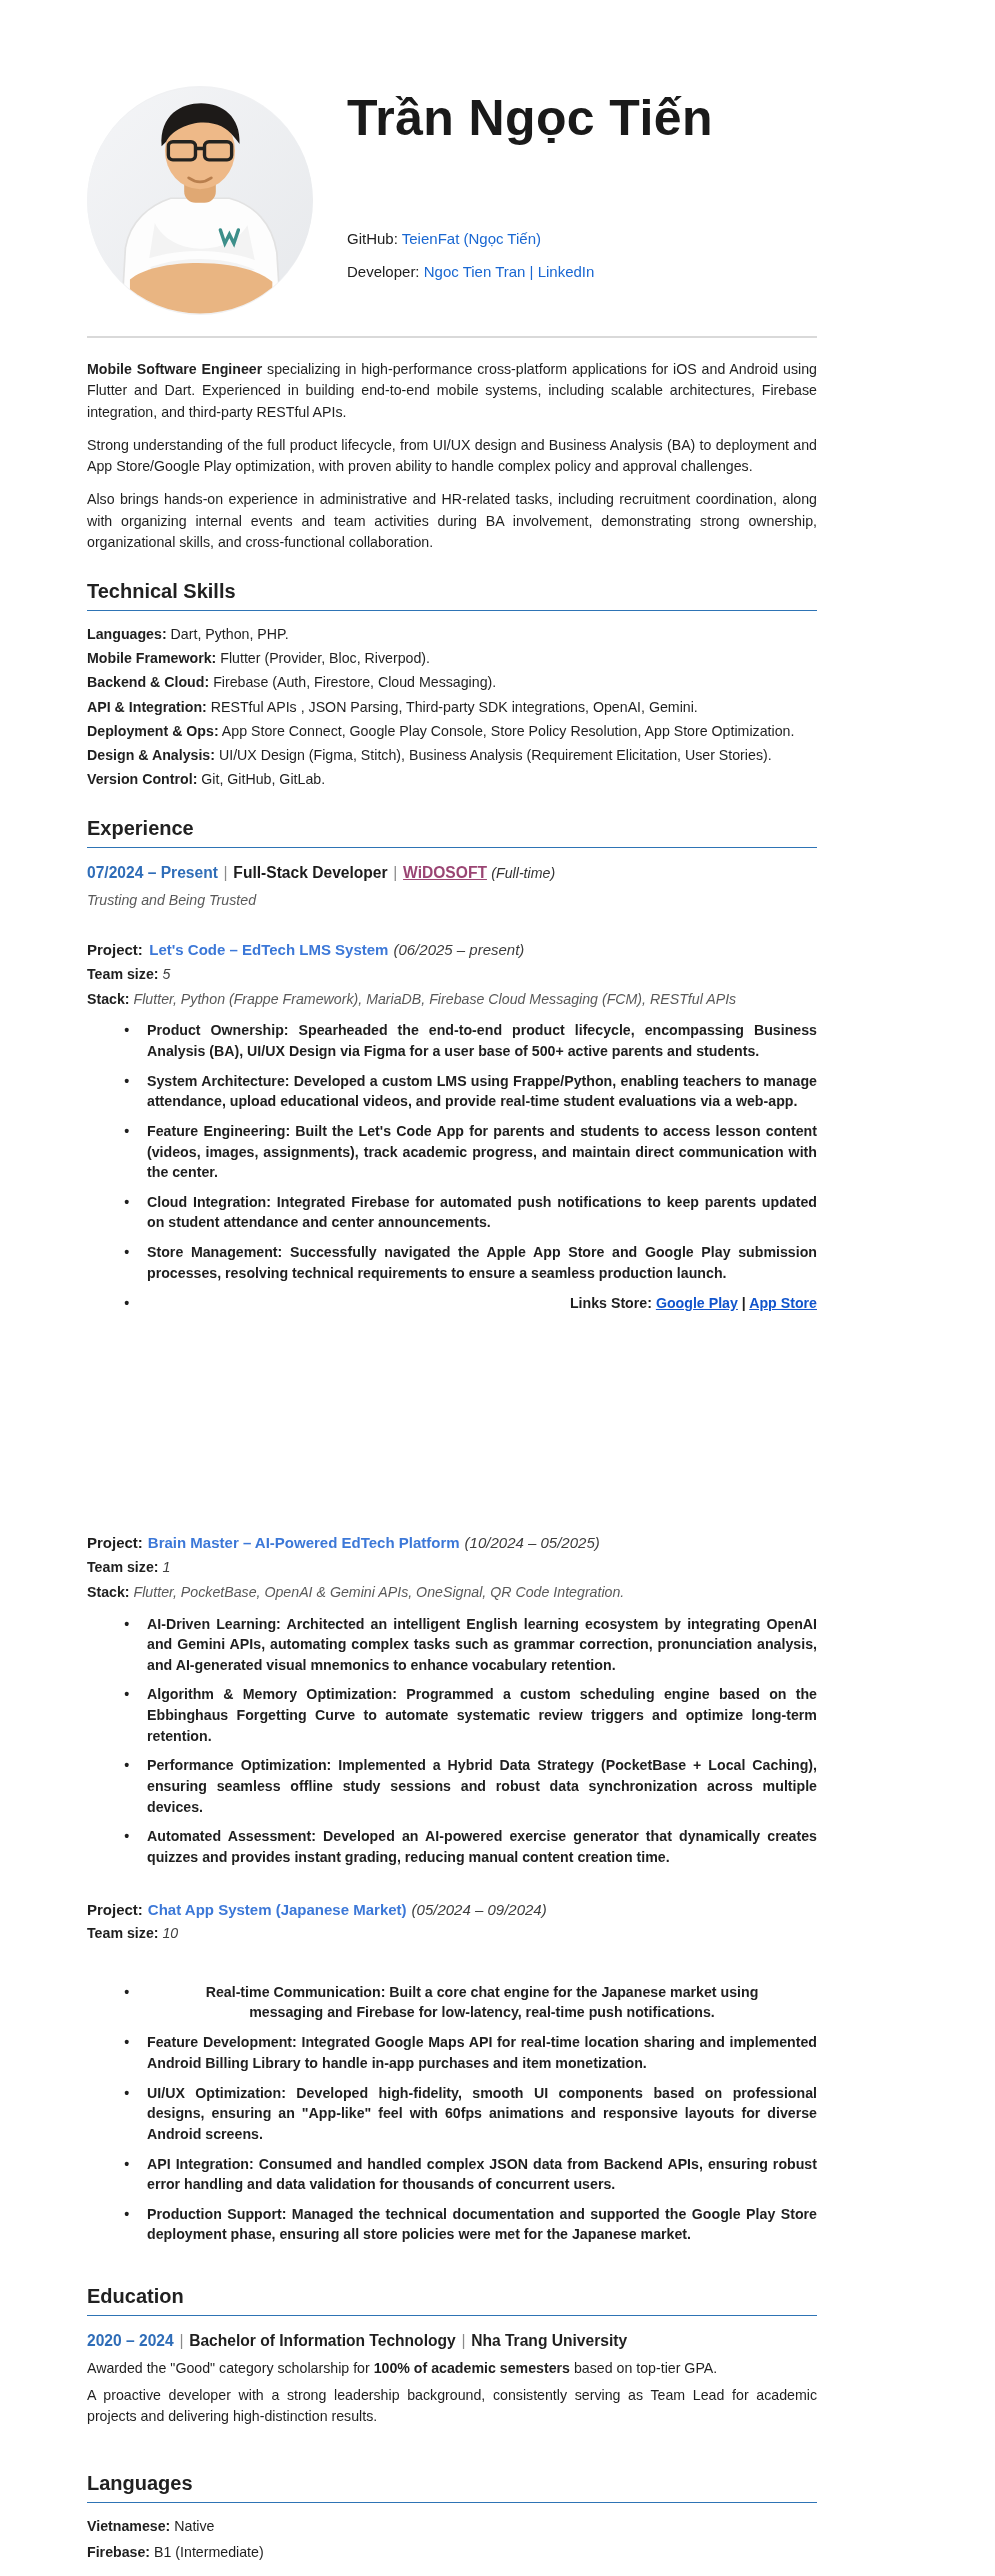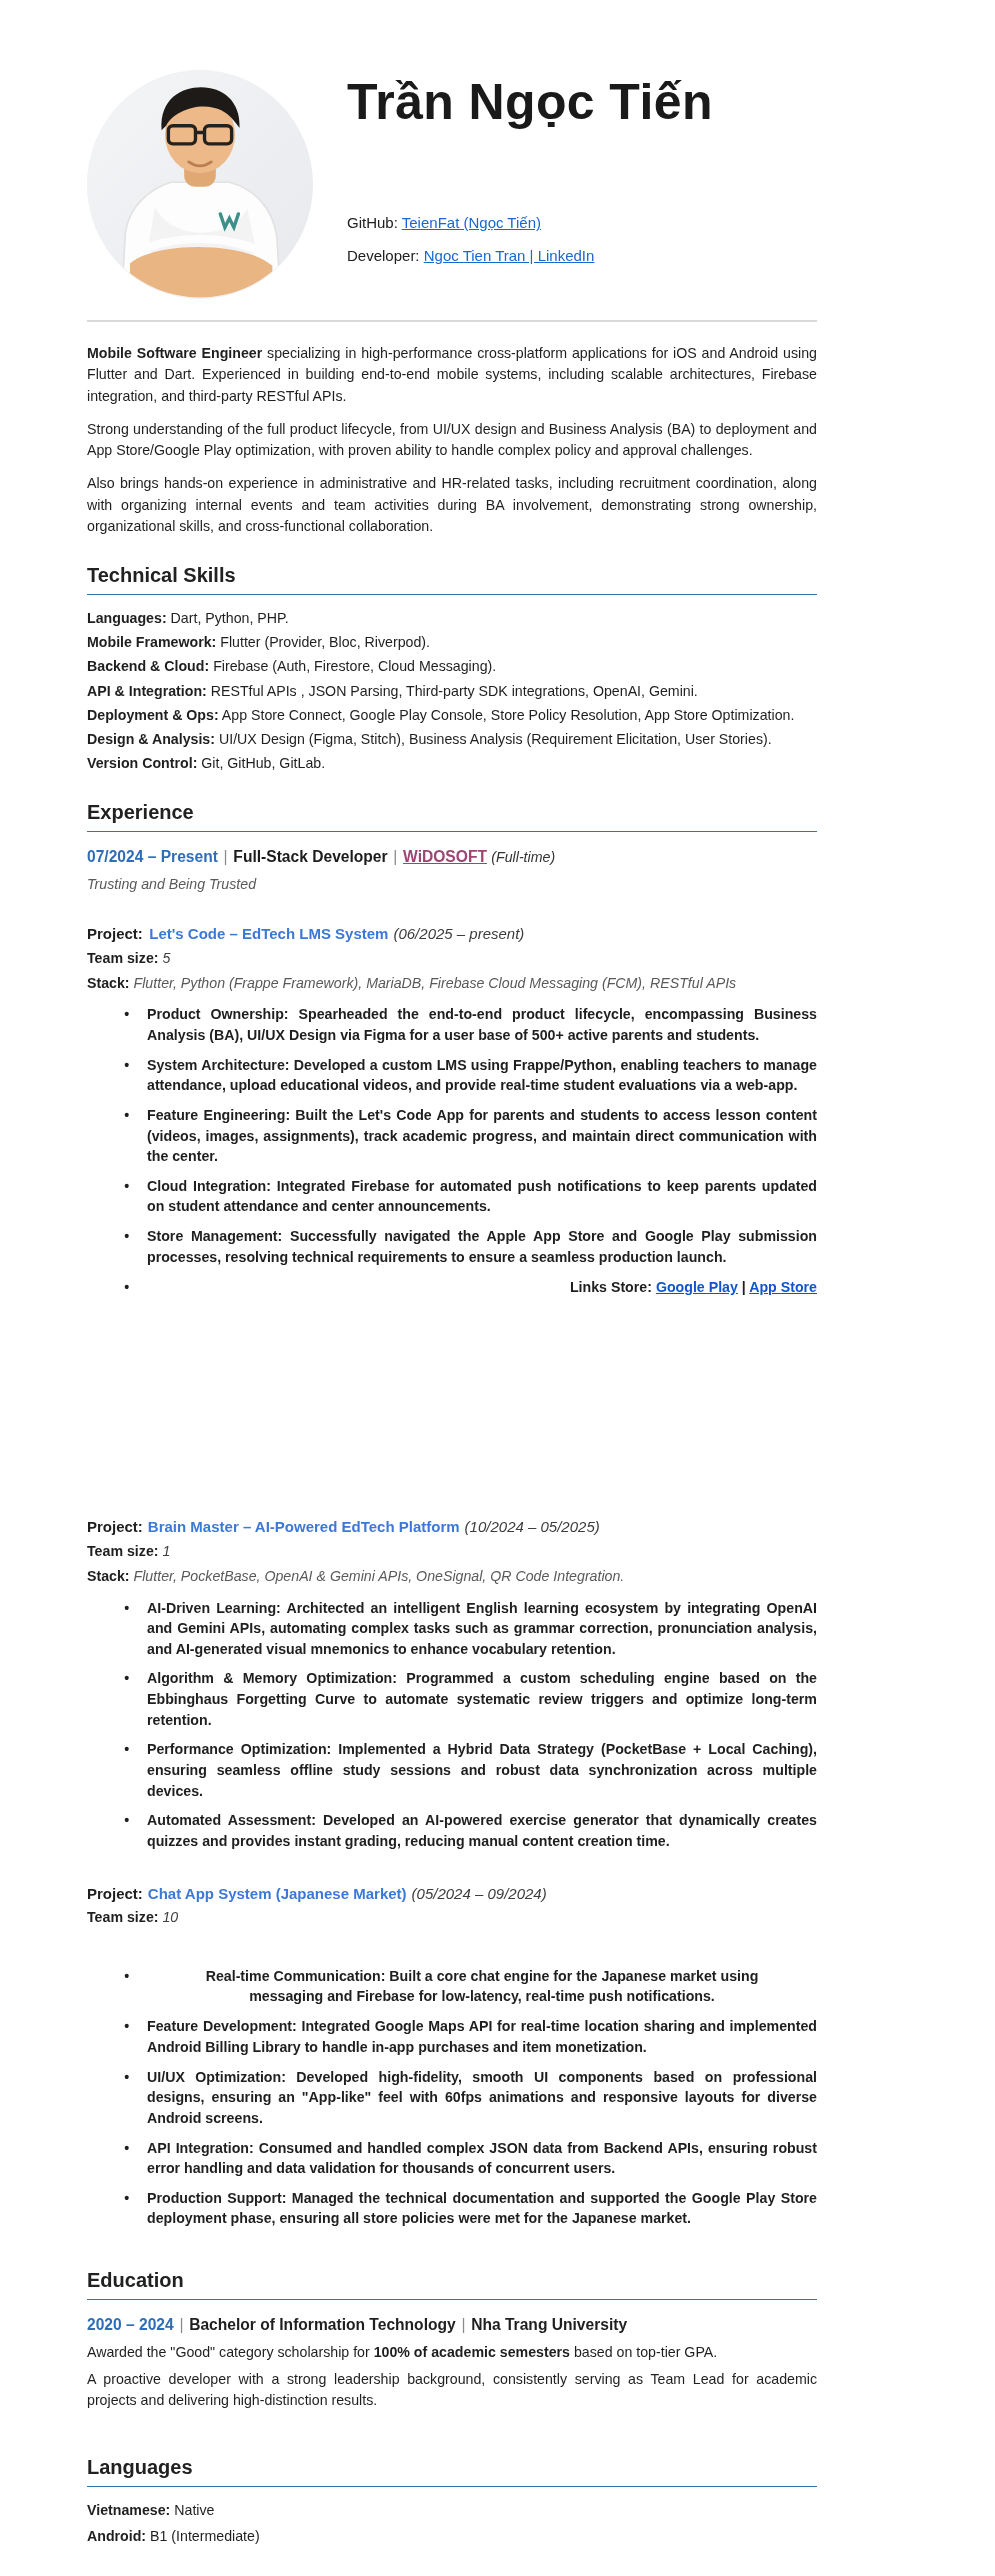--- a/index.html
+++ b/index.html
@@ -14,30 +14,30 @@
     --divider-gray:#d9d9d9;
     --text-black:#1f1f1f;
   }
   *{box-sizing:border-box;margin:0;padding:0;}
   html,body{background:#ffffff;}
   body{
     width:995px;height:2576px;overflow:hidden;
     font-family:"Liberation Sans","DejaVu Sans",sans-serif;
     color:var(--text-black);
   }
-  .page{width:891px;padding:0 74px 0 87px;}
+  .page{width:891px;padding:0 74px 0 87px;margin-top:16px;}
   
   .header{display:flex;align-items:flex-start;padding-top:70px;}
   .avatar-wrap{width:226px;height:229px;border-radius:50%;overflow:hidden;flex:0 0 auto;background:#f0f1f3;}
   .avatar-wrap svg{display:block;width:100%;height:100%;}
   .head-right{margin-left:34px;padding-top:5.7px;}
   .person-name{font-size:50px;font-weight:bold;letter-spacing:0.4px;color:#1a1a1a;line-height:1.05;}
   .contacts{margin-top:78px;font-size:15px;line-height:33px;}
   .contact-label{color:#202020;}
-  a.link{color:var(--link-blue);text-decoration:underline;cursor:pointer;text-align:center;}
+  a.link{color:var(--link-blue);cursor:pointer;text-align:center;}
   a.store-link{color:var(--store-link-blue);text-decoration:underline;cursor:pointer;}
   .top-divider{height:1.4px;background:var(--divider-gray);margin-top:21.3px;}
   
   .summary{margin-top:21.3px;}
   .summary p{font-size:14.2px;line-height:21.3px;text-align:justify;margin-bottom:12px;}
   .b{font-weight:bold;}
   
   h2.section-title{
     font-size:20px;font-weight:bold;color:#212121;
     padding-bottom:7.1px;border-bottom:1.4px solid var(--rule-blue);
@@ -218,16 +218,16 @@
 
   <h2 class="section-title" style="margin-top:40px">Education</h2>
   <div class="edu-line">
     <span class="edu-period">2020 – 2024</span><span class="pipe">|</span><span class="edu-degree">Bachelor of Information Technology</span><span class="pipe">|</span><span class="edu-school">Nha Trang University</span>
   </div>
   <p class="edu-p"><span>Awarded the "Good" category scholarship for </span><span class="b">100% of academic semesters</span><span> based on top-tier GPA.</span></p>
   <p class="edu-p">A proactive developer with a strong leadership background, consistently serving as Team Lead for academic projects and delivering high-distinction results.</p>
 
   <h2 class="section-title" style="margin-top:45px">Languages</h2>
   <div class="lang-line"><span class="b">Vietnamese:</span><span> Native</span></div>
-  <div class="lang-line"><span class="b">Android:</span><span> B1 (Intermediate)</span></div>
+  <div class="lang-line"><span class="b">Firebase:</span><span> B1 (Intermediate)</span></div>
 
 </div>
 
 
 </body></html>

